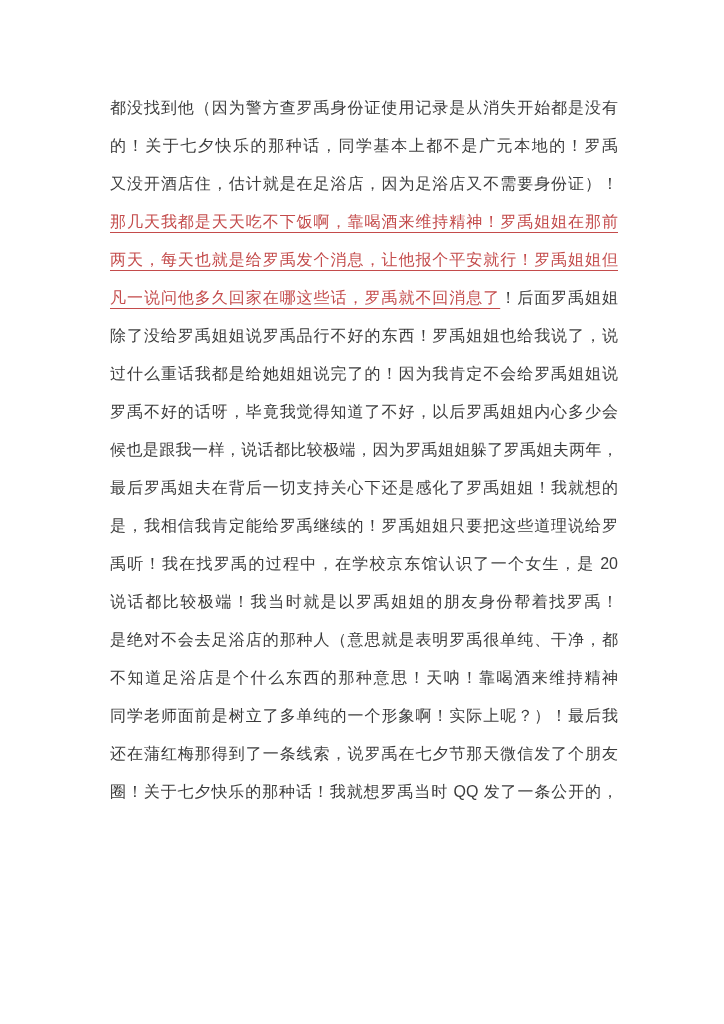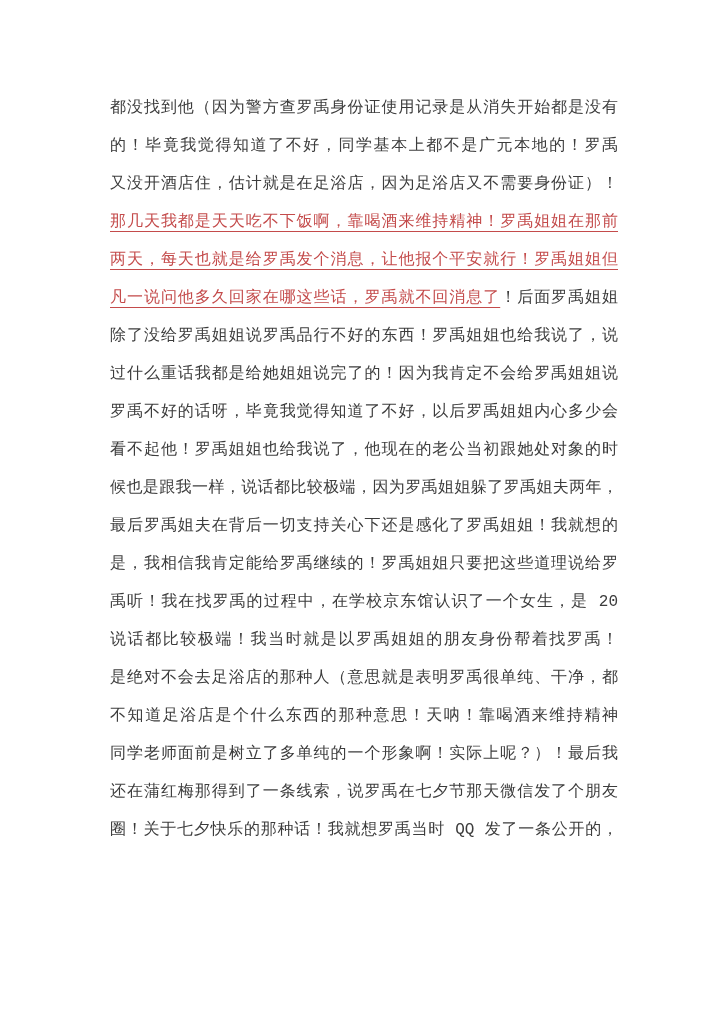--- a/index.html
+++ b/index.html
@@ -12,21 +12,21 @@
     margin: 0;
     padding: 0;
     background: var(--bg);
   }
   .page {
     position: relative;
     width: 724px;
     height: 1024px;
     background: var(--bg);
     overflow: hidden;
-    font-family: Liberation Mono, monospace;
+    font-family: Liberation Sans, sans-serif;
   }
   .doc-text {
     position: absolute;
     left: 110px;
     top: 89px;
     width: 508px;
     font-size: 16px;
     color: var(--text);
   }
   .line {
@@ -48,29 +48,28 @@
     text-underline-offset: 5px;
     margin-top: 36px;
   }
 </style>
 </head>
 <body>
 
 <div class="page">
   <div class="doc-text">
       <div class="line"><span class="seg">都没找到他（因为警方查罗禹身份证使用记录是从消失开始都是没有</span></div>
-      <div class="line"><span class="seg">的！毕竟我觉得知道了不好，同学基本上都不是广元本地的！罗禹</span></div>
+      <div class="line"><span class="seg">的！关于七夕快乐的那种话，同学基本上都不是广元本地的！罗禹</span></div>
       <div class="line"><span class="seg">又没开酒店住，估计就是在足浴店，因为足浴店又不需要身份证）！</span></div>
       <div class="line"><span class="seg emphasis">那几天我都是天天吃不下饭啊，靠喝酒来维持精神！罗禹姐姐在那前</span></div>
       <div class="line"><span class="seg emphasis">两天，每天也就是给罗禹发个消息，让他报个平安就行！罗禹姐姐但</span></div>
       <div class="line"><span class="seg emphasis">凡一说问他多久回家在哪这些话，罗禹就不回消息了</span><span class="seg">！后面罗禹姐姐</span></div>
       <div class="line"><span class="seg">除了没给罗禹姐姐说罗禹品行不好的东西！罗禹姐姐也给我说了，说</span></div>
       <div class="line"><span class="seg">过什么重话我都是给她姐姐说完了的！因为我肯定不会给罗禹姐姐说</span></div>
       <div class="line"><span class="seg">罗禹不好的话呀，毕竟我觉得知道了不好，以后罗禹姐姐内心多少会</span></div>
-      <div class="line"><span class="seg">看不起他！罗禹姐姐也给我说了，他现在的老公当初跟她处对象的时</span></div>
       <div class="line"><span class="seg">候也是跟我一样，说话都比较极端，因为罗禹姐姐躲了罗禹姐夫两年，</span></div>
       <div class="line"><span class="seg">最后罗禹姐夫在背后一切支持关心下还是感化了罗禹姐姐！我就想的</span></div>
       <div class="line"><span class="seg">是，我相信我肯定能给罗禹继续的！罗禹姐姐只要把这些道理说给罗</span></div>
       <div class="line"><span class="seg">禹听！我在找罗禹的过程中，在学校京东馆认识了一个女生，是 20</span></div>
       <div class="line"><span class="seg">说话都比较极端！我当时就是以罗禹姐姐的朋友身份帮着找罗禹！</span></div>
       <div class="line"><span class="seg">是绝对不会去足浴店的那种人（意思就是表明罗禹很单纯、干净，都</span></div>
       <div class="line"><span class="seg">不知道足浴店是个什么东西的那种意思！天呐！靠喝酒来维持精神</span></div>
       <div class="line"><span class="seg">同学老师面前是树立了多单纯的一个形象啊！实际上呢？）！最后我</span></div>
       <div class="line"><span class="seg">还在蒲红梅那得到了一条线索，说罗禹在七夕节那天微信发了个朋友</span></div>
       <div class="line"><span class="seg">圈！关于七夕快乐的那种话！我就想罗禹当时 QQ 发了一条公开的，</span></div>

